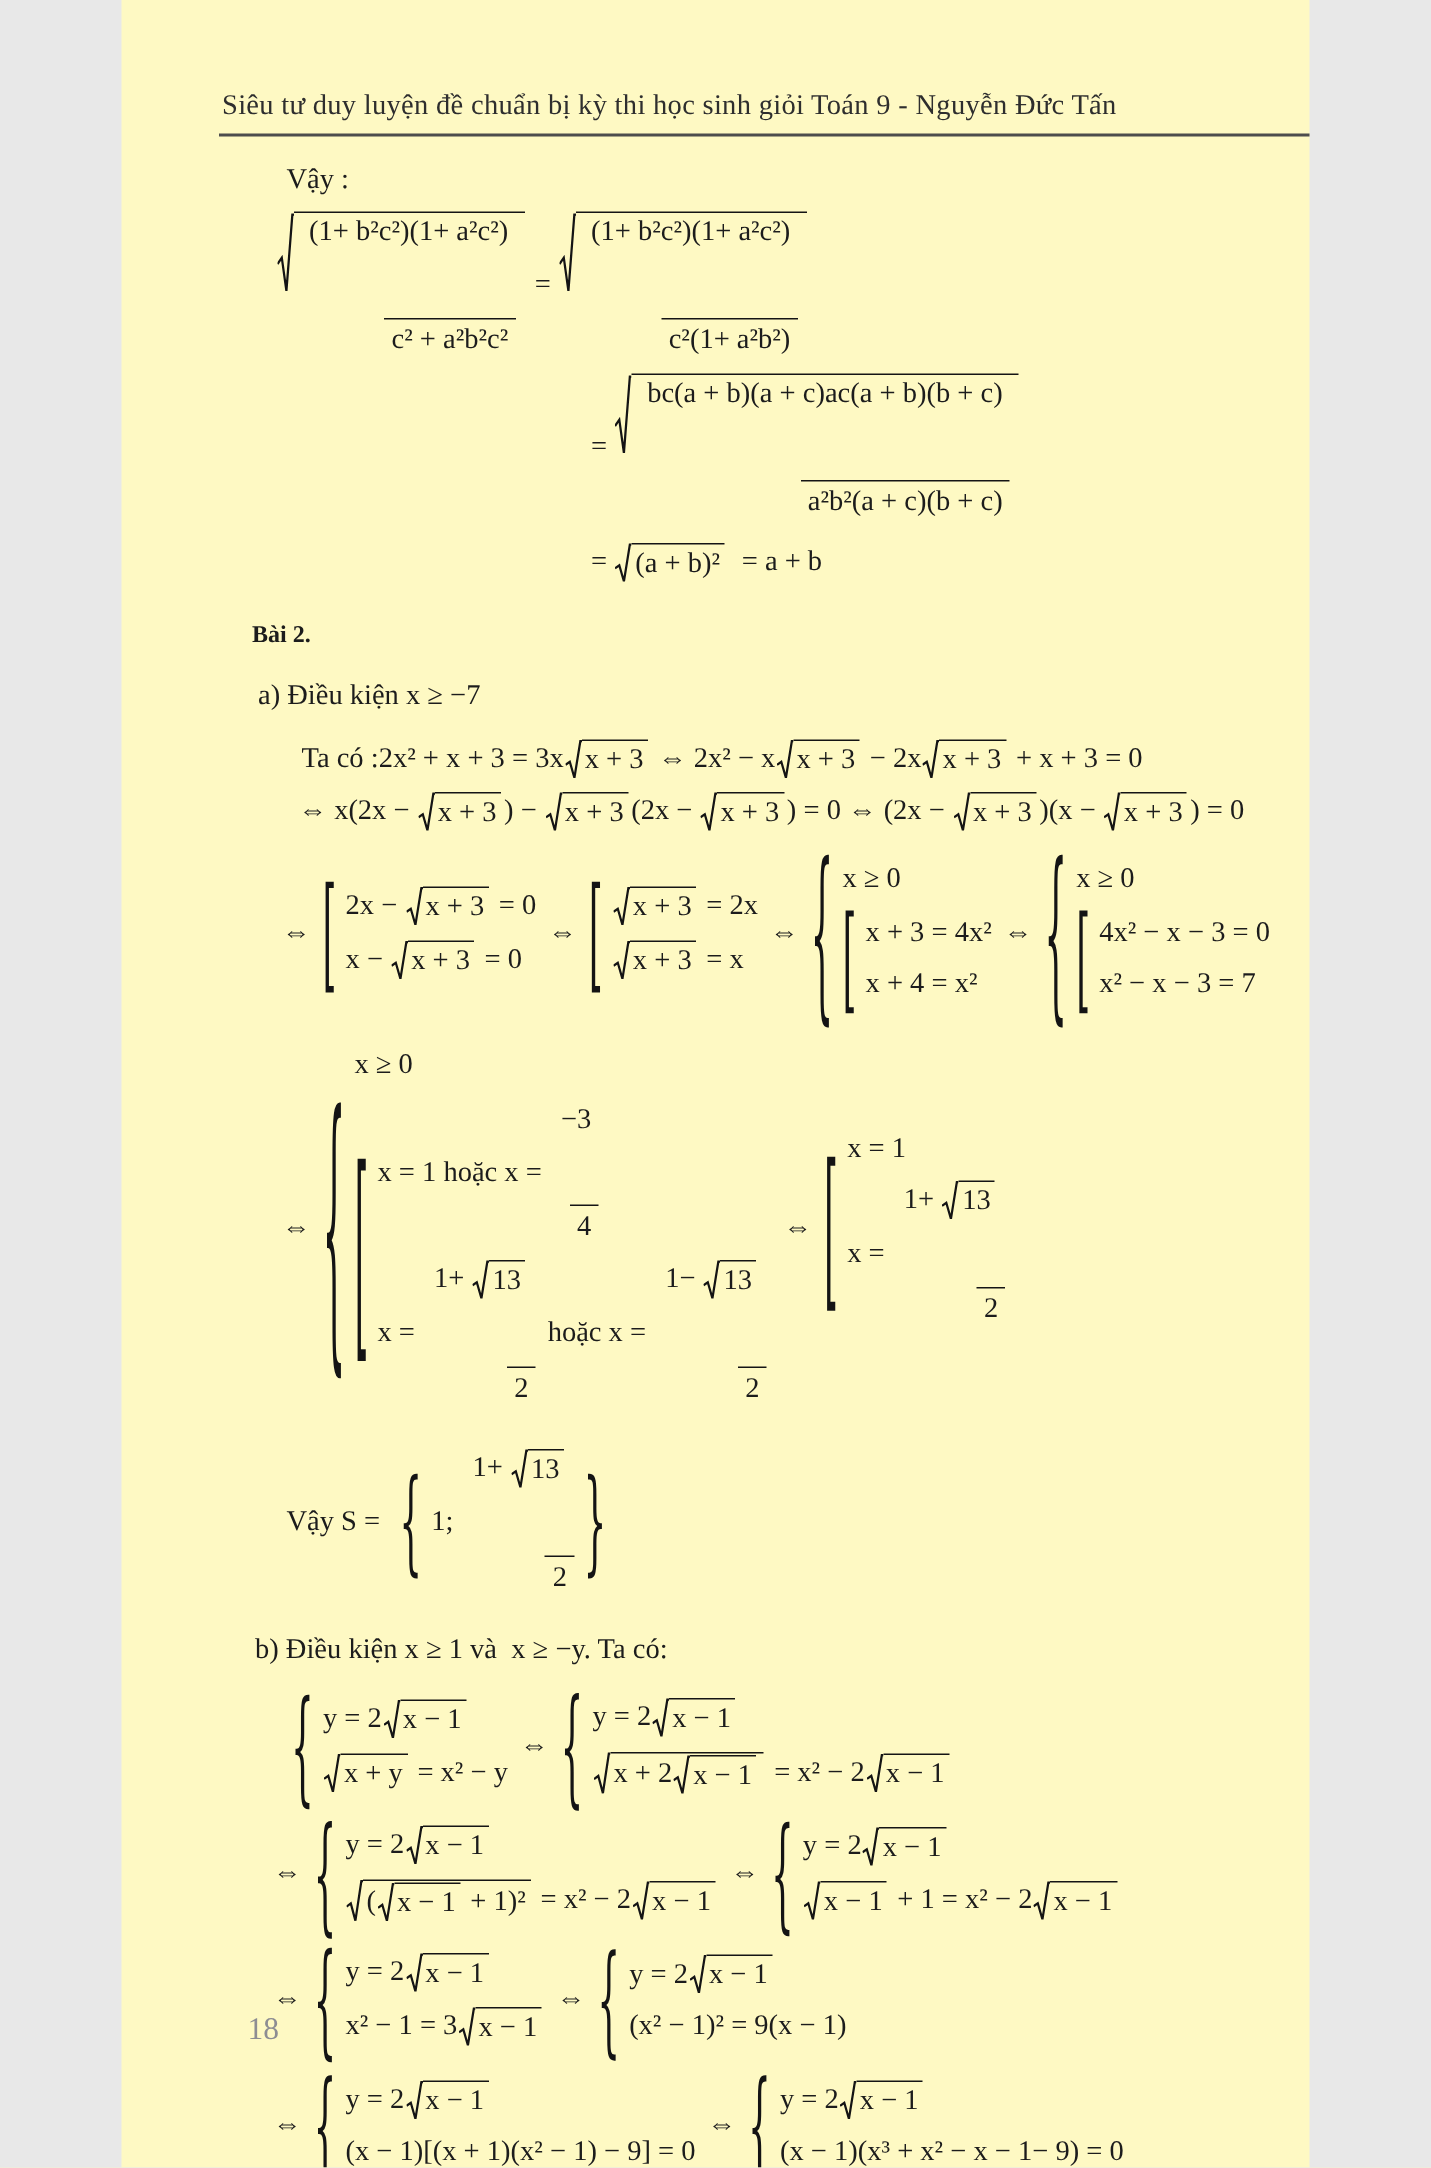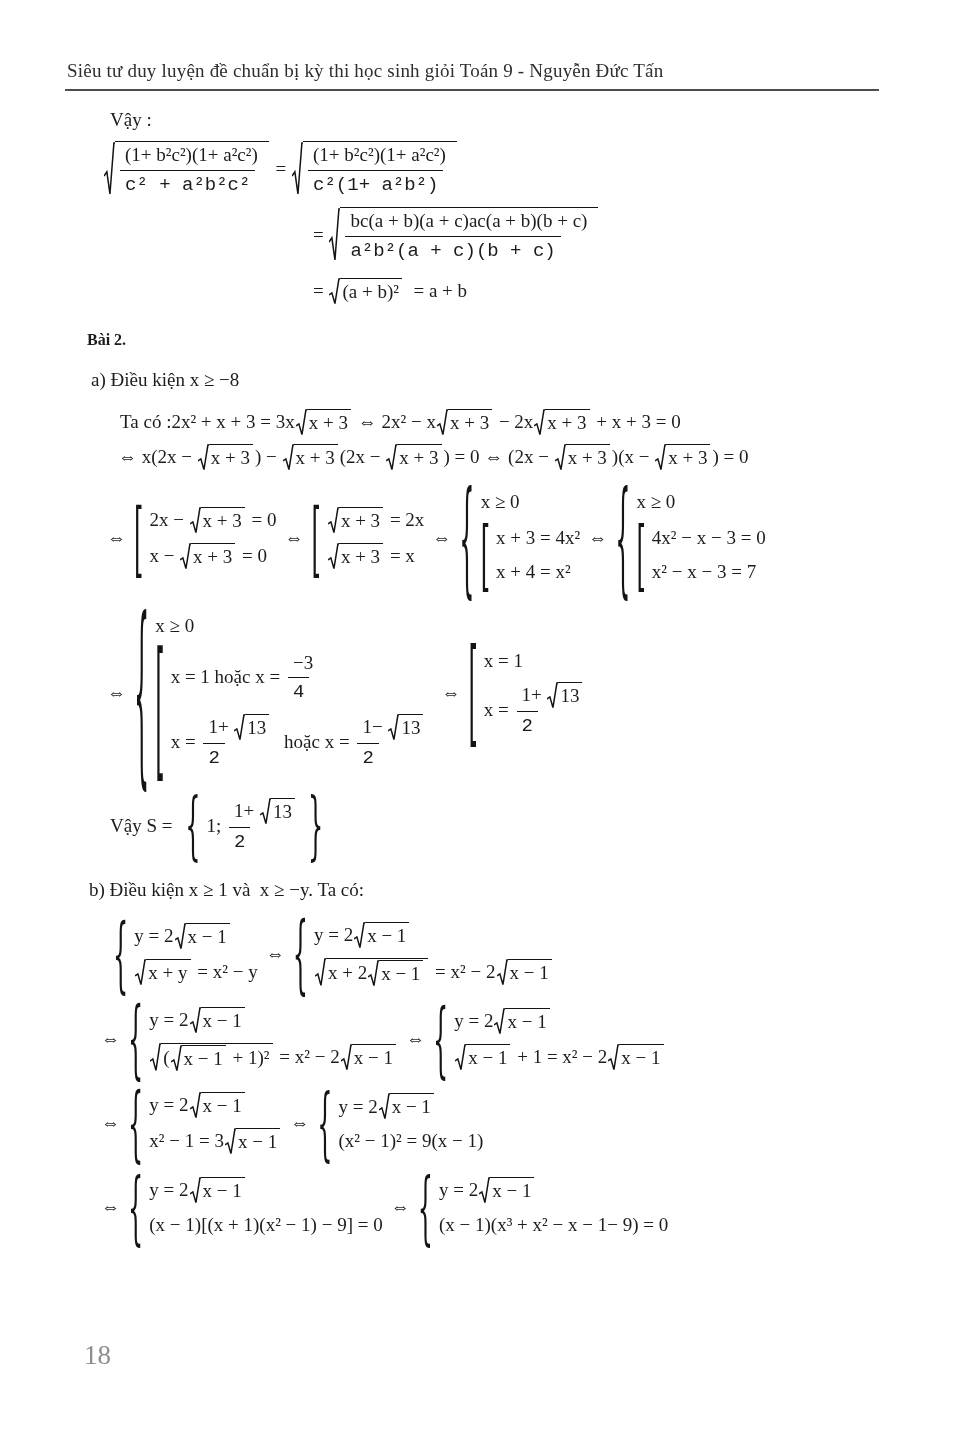--- a/index.html
+++ b/index.html
@@ -1,50 +1,50 @@
 <!DOCTYPE html>
 <html><head>
 <meta charset="utf-8">
 <style>
   html,body{margin:0;padding:0;background:#e8e8e8;}
   .page{
-    width:954px;height:1445px;background:#ffffff;position:relative;overflow:hidden;
+    width:792px;height:1445px;background:#fef9c3;position:relative;overflow:hidden;
     font-family:"Liberation Serif","DejaVu Serif",serif;color:#1c1c1c;
     box-sizing:border-box;padding:0 40px 0 65px;margin:0 auto;
   }
   .header{
     padding:60px 0 7px 2px;border-bottom:2px solid #4d4d4d;width:812px;
     font-size:19px;color:#2e2e2e;letter-spacing:.2px;
   }
   .block{font-size:19px;}
   .plain{white-space:pre;}
   .bold{font-weight:bold;}
   
   .mline{display:flex;align-items:center;gap:8px;width:fit-content;}
   .mrow{display:inline-flex;align-items:center;}
   .mt{white-space:pre;line-height:1.3;}
   
   .sqrt{display:inline-flex;align-items:flex-start;margin:0 2px 0 1px;}
   .sqrt > svg{display:block;flex:none;}
   .arg{display:inline-flex;align-items:center;border-top:1.6px solid #141414;padding:1px 3px 0 2px;}
   
-  .frac{display:inline-flex;flex-direction:column;align-items:flex-start;vertical-align:middle;margin:0 3px;}
+  .frac{display:inline-flex;flex-direction:column;align-items:flex-end;vertical-align:middle;margin:0 3px;gap:42px;}
   .num{display:flex;align-items:center;justify-content:center;padding:0 5px 2px;}
-  .den{display:flex;align-items:center;justify-content:center;border-top:1.6px solid #141414;padding:2px 5px 0;font-family:Liberation Mono, monospace;}
+  .den{display:flex;align-items:center;justify-content:center;border-top:1.6px solid #141414;padding:2px 5px 0;}
   
   .grp{display:inline-flex;align-items:center;}
   .col{display:inline-flex;flex-direction:column;align-items:flex-start;row-gap:9px;padding:3px 0 3px 5px;}
   .crow{display:flex;align-items:center;}
   .delim{
     font-family:"DejaVu Serif",serif;font-size:24px;line-height:24px;height:24px;
     display:inline-block;transform-origin:center;color:#141414;overflow:visible;
   }
   .delim.left{margin-right:1px;}
   .delim.right{margin-left:3px;}
-  .footer{position:absolute;left:84px;top:1340px;font-size:27px;color:#8d8d92;}
+  .footer{position:absolute;left:84px;top:1340px;font-size:21px;color:#8d8d92;}
   
   #vay    {margin:18px 0 0 45px;}
   #eq1    {margin:10px 0 0 38px;}
   #eq2    {margin:10px 0 0 248px;}
   #eq3    {margin:14px 0 0 248px;}
   #bai2   {margin:26px 0 0 22px;font-size:16px;}
   #pa     {margin:20px 0 0 26px;}
   #taco   {margin:18px 0 0 55px;align-items:flex-end;}
   #l2     {margin:8px 0 0 53px;}
   #c1     {margin:16px 0 0 42px;}
@@ -132,21 +132,21 @@
           <span class="arg">
             <span class="mt">(a + b)²</span>
           </span>
         </span>
         <span class="mt">  = a + b</span>
       </span>
     </div>
 
   <div id="bai2" class="block plain bold">Bài 2.</div>
 
-  <div id="pa" class="block plain">a) Điều kiện x ≥ −8</div>
+  <div id="pa" class="block plain">a) Điều kiện x ≥ −7</div>
 
   <div id="taco" class="block mline">
       <span class="mrow">
         <span class="mt">Ta có :2x² + x + 3 = 3x</span>
         <span class="sqrt">
           <svg viewBox="0 0 10 24" preserveAspectRatio="none" width="11" height="27" style="height: 27px;">
             <path d="M0 15 L2.6 13.2 L5.4 22.7 L9 0.9 L10 0.9" fill="none" stroke="#141414" stroke-width="1.5" vector-effect="non-scaling-stroke"></path>
           </svg>
           <span class="arg">
             <span class="mt">x + 3</span>

